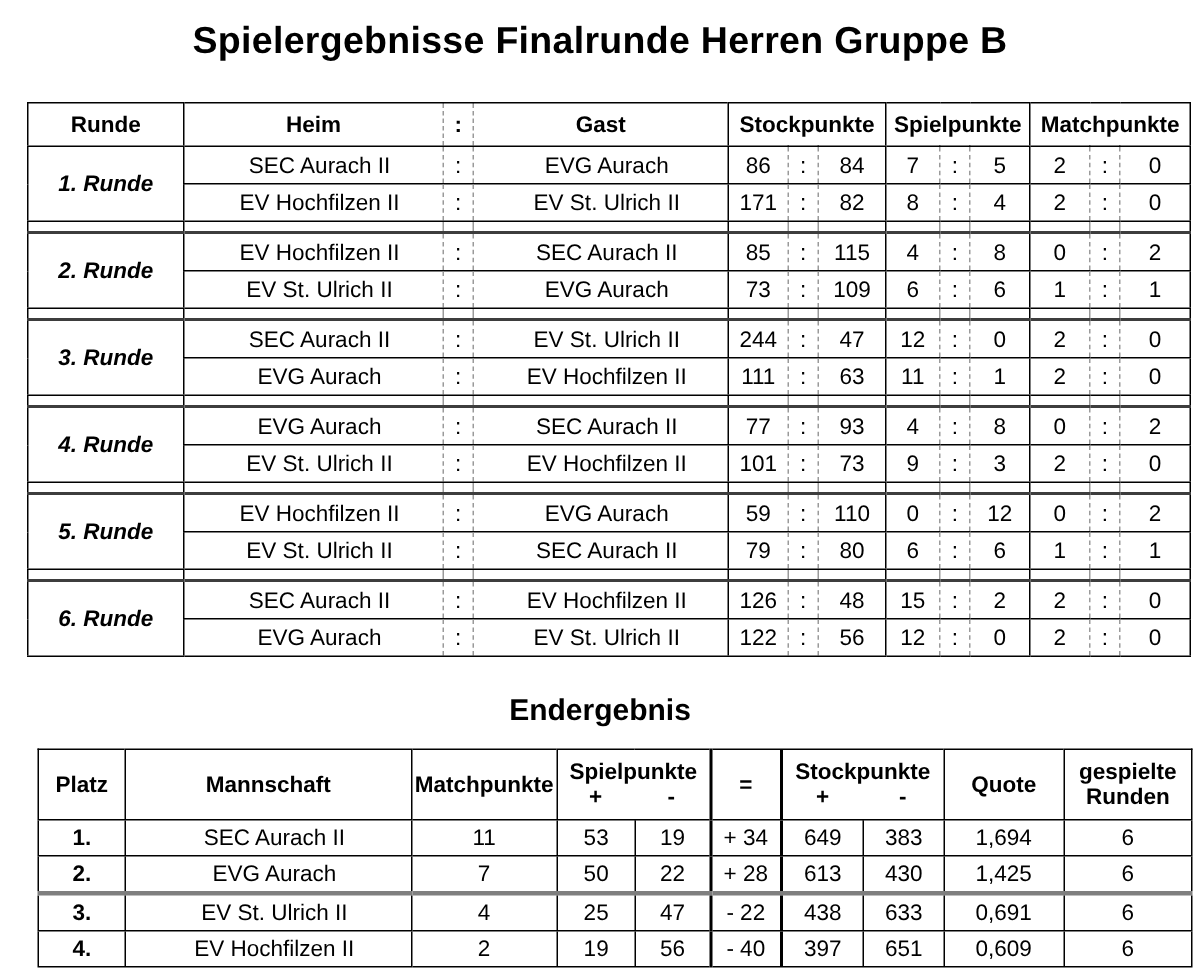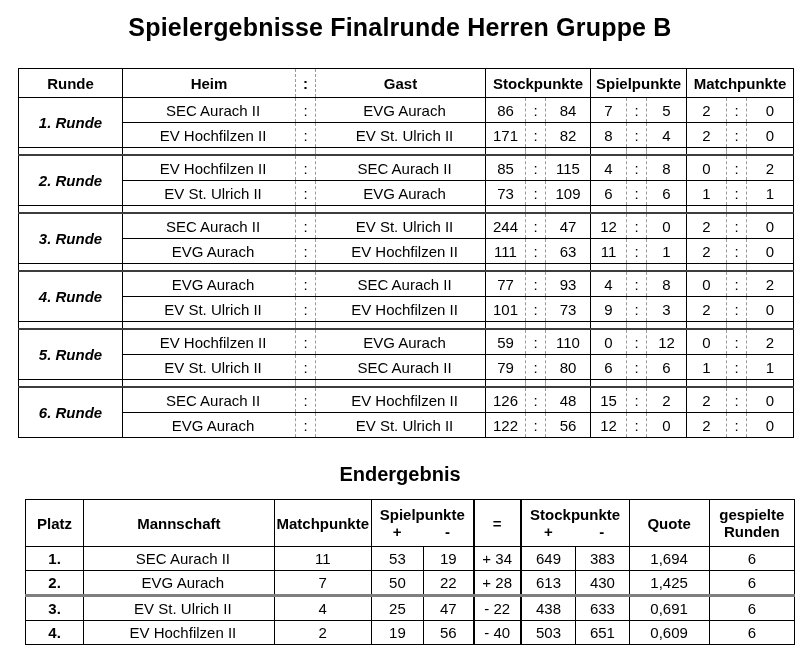--- a/index.html
+++ b/index.html
@@ -414,19 +414,19 @@
       <td class="fsl">0,691</td>
       <td class="fsl">6</td>
     </tr>
     <tr>
       <td class="platz">4.</td>
       <td class="fsl left">EV Hochfilzen II</td>
       <td class="fsl">2</td>
       <td class="fsl">19</td>
       <td class="fsl">56</td>
       <td class="eqb">- 40</td>
-      <td class="eqb">503</td>
+      <td class="eqb">397</td>
       <td class="fsl">651</td>
       <td class="fsl">0,609</td>
       <td class="fsl">6</td>
     </tr>
   </tbody>
 </table>
 
 </body></html>

